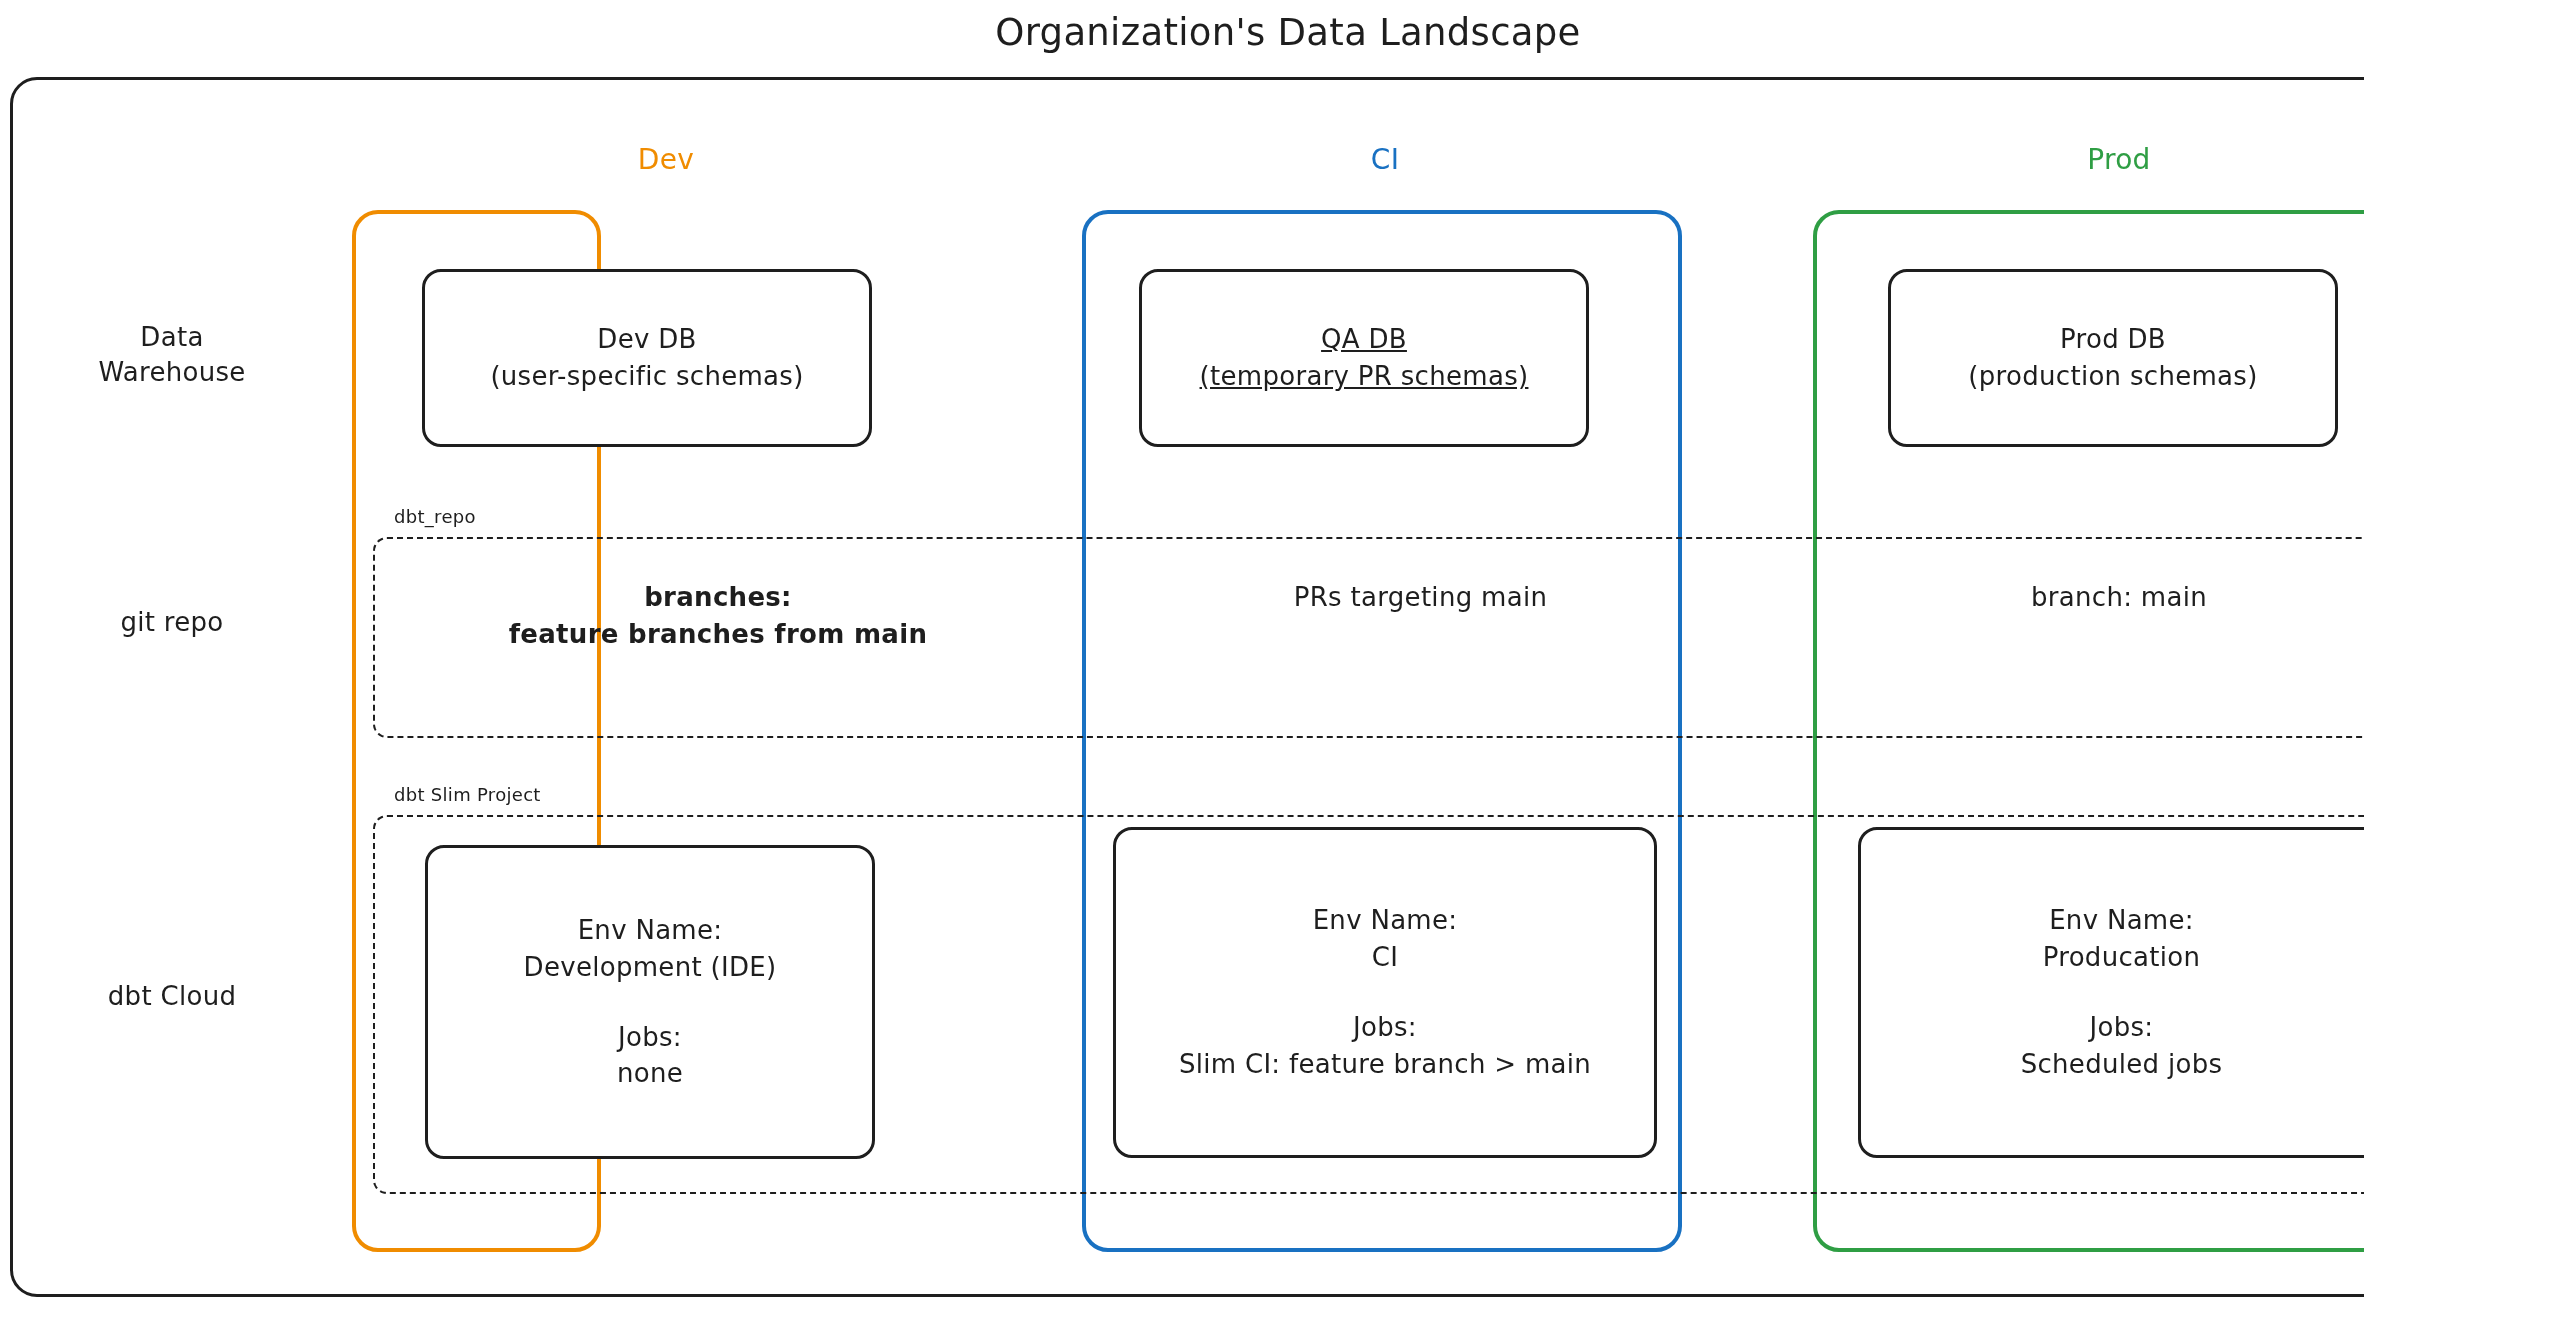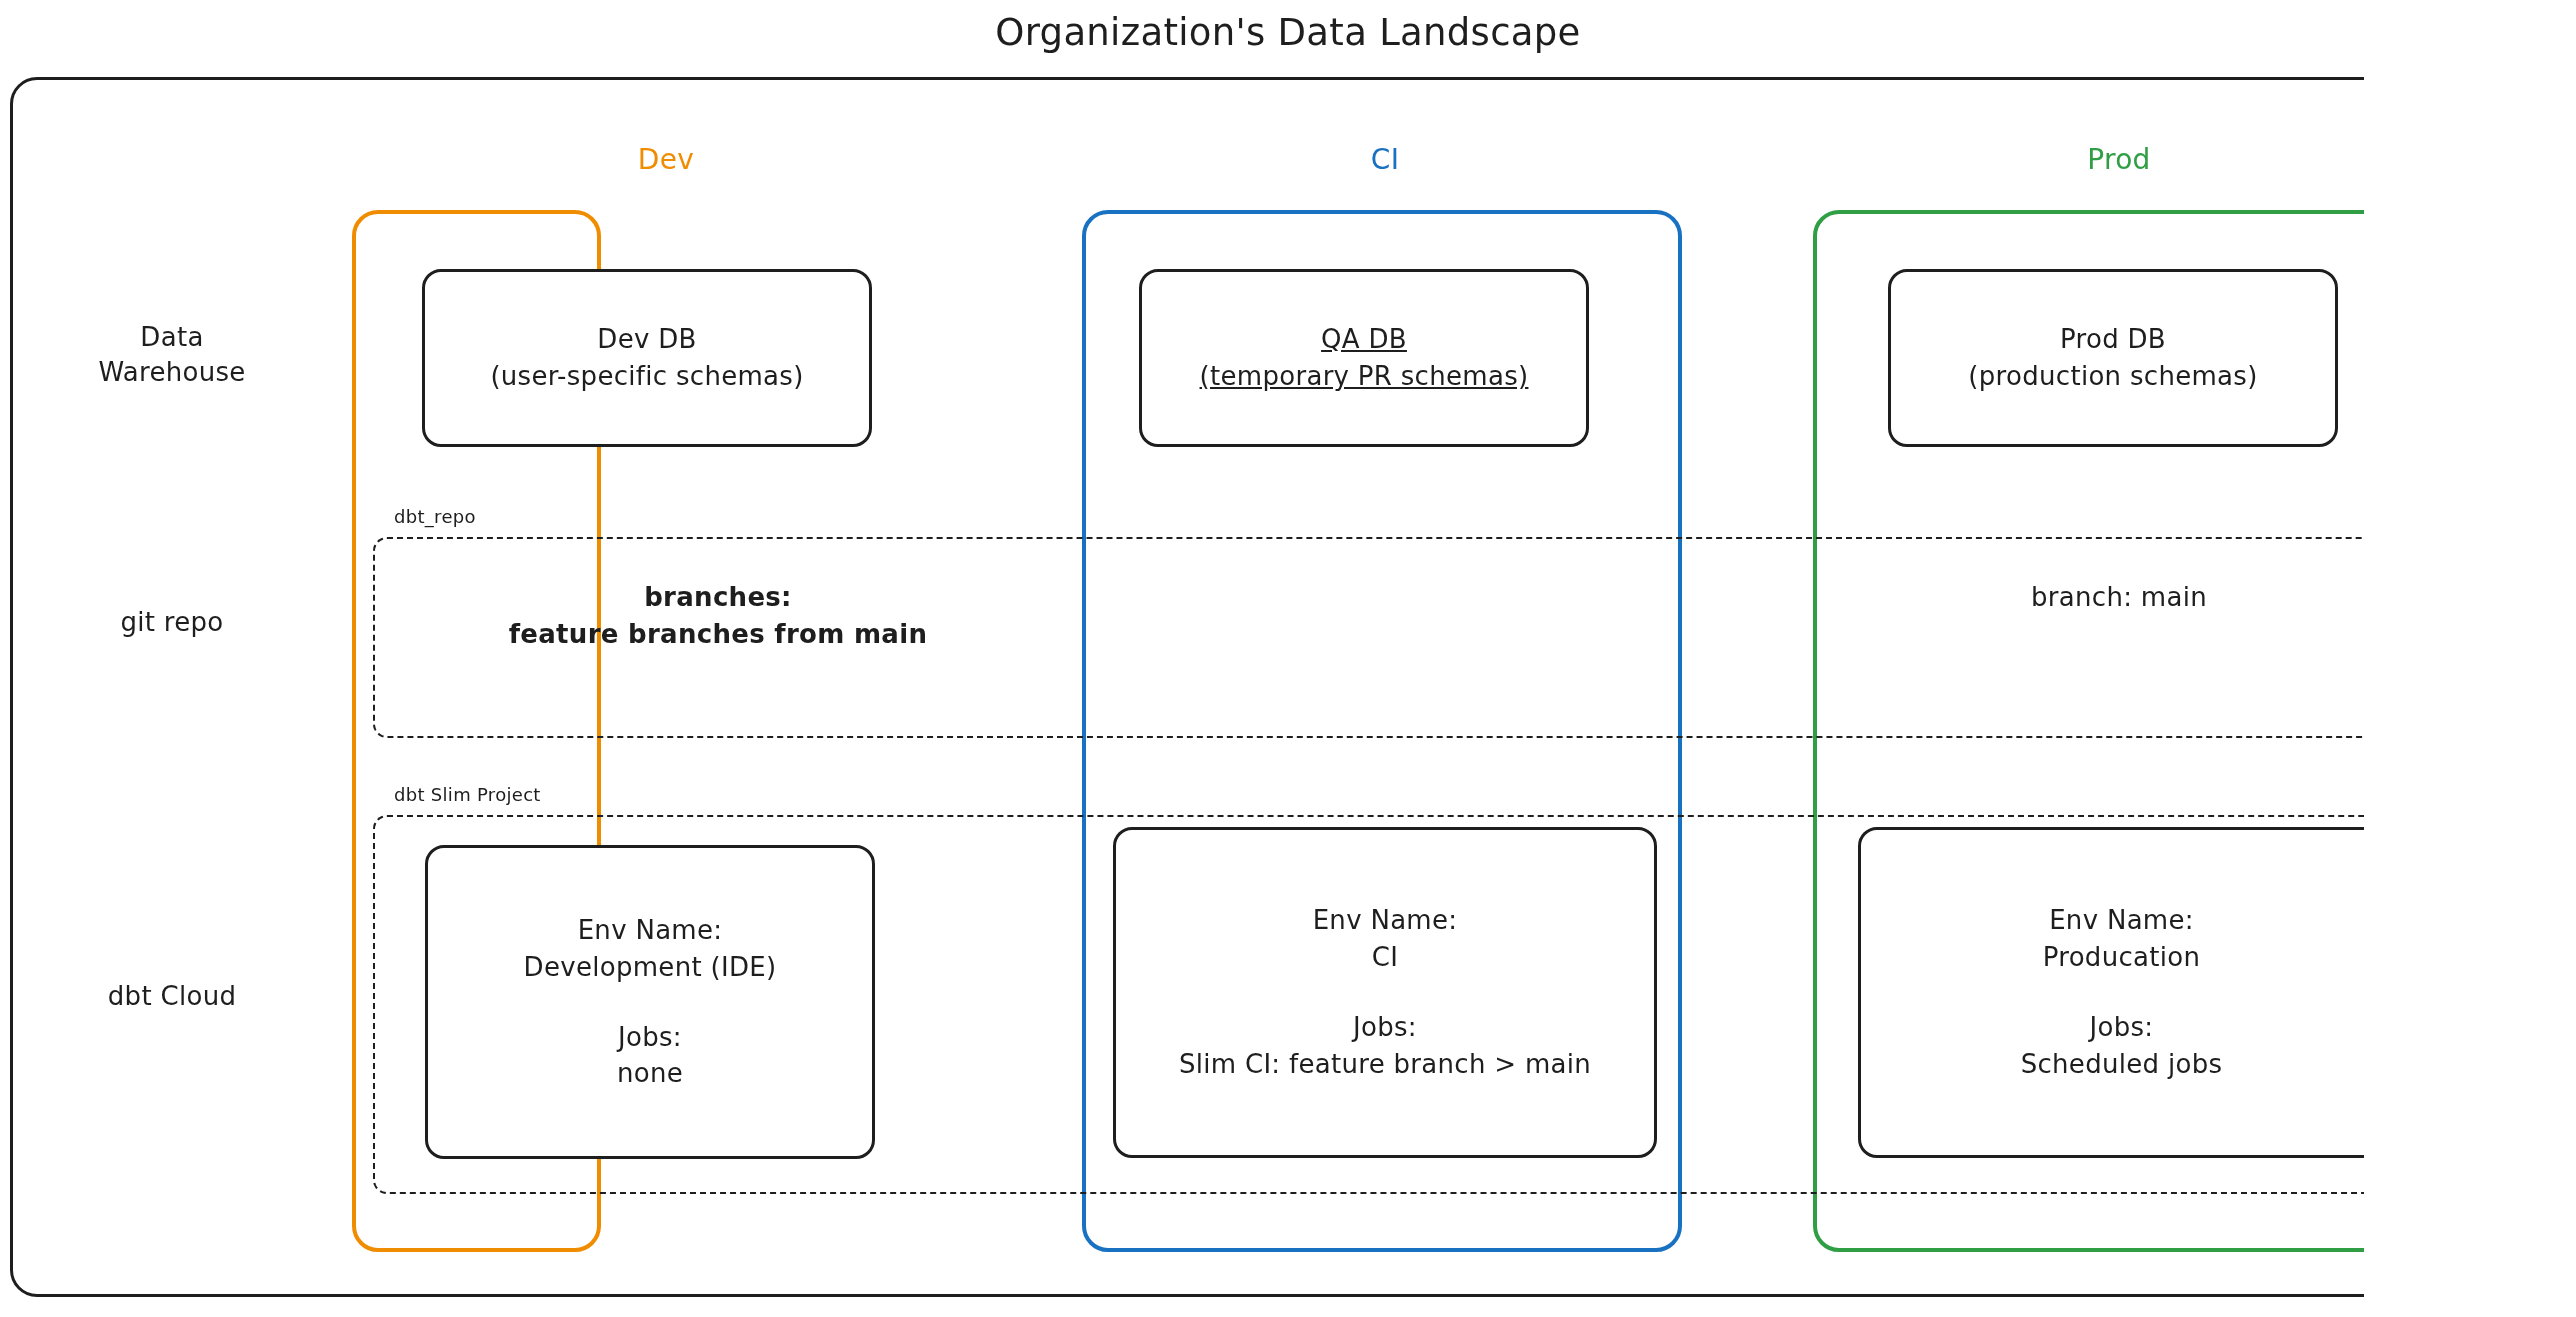--- a/index.html
+++ b/index.html
@@ -195,20 +195,21 @@
   </div>
 
   <div id="dashed-group-repo" class="dashed-group">
     <div class="dashed-group-label hand">dbt_repo</div>
   </div>
 
   <div id="repo-text-dev" class="repo-text hand">
     <div>branches:</div>
     <div>feature branches from main</div>
   </div>
+  <div id="repo-text-ci" class="repo-text hand">PRs targeting main</div>
   <div id="repo-text-prod" class="repo-text hand">branch: main</div>
 
   <div id="dashed-group-cloud" class="dashed-group">
     <div class="dashed-group-label hand">dbt Slim Project</div>
   </div>
 
   <div id="env-box-dev" class="node-box hand">
     <div class="line">Env Name:</div>
     <div class="line">Development (IDE)</div>
     <div class="spacer"></div>

